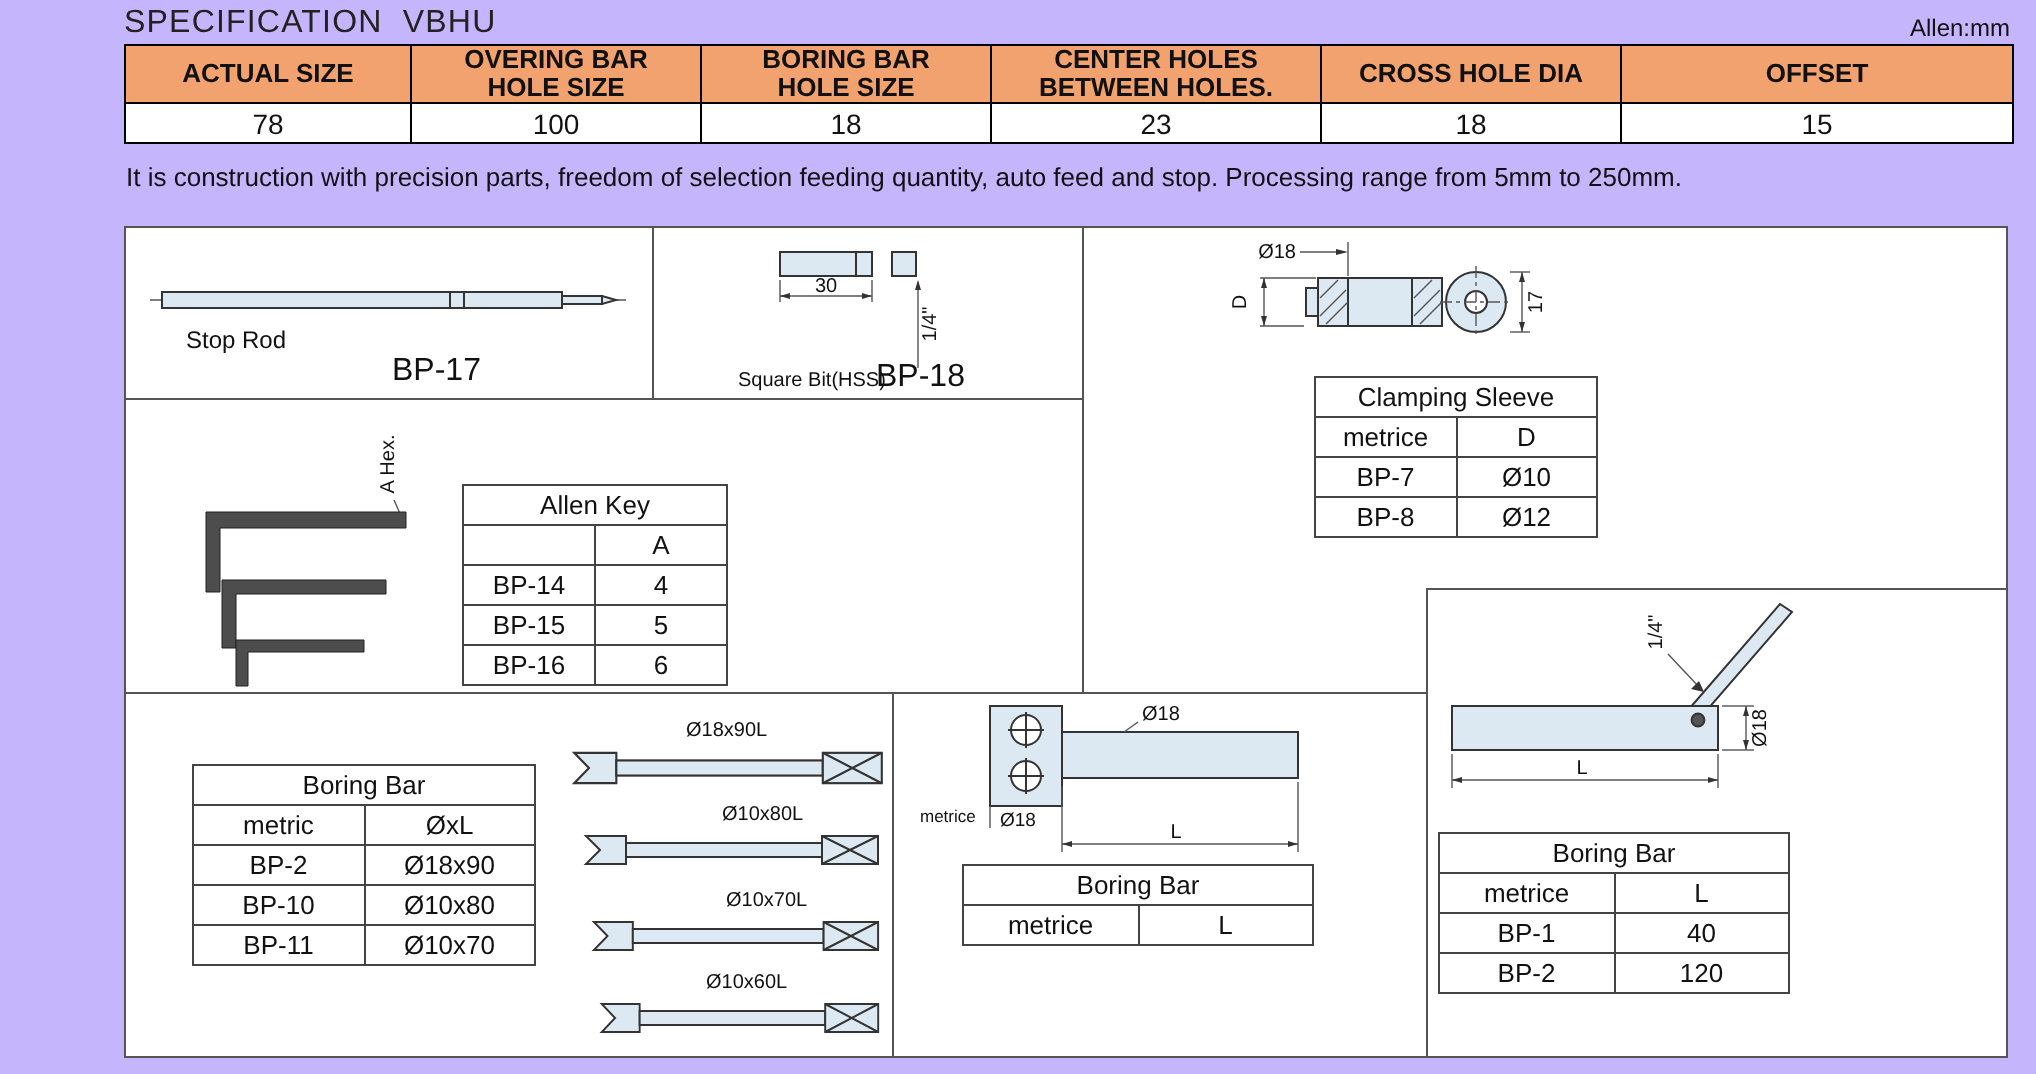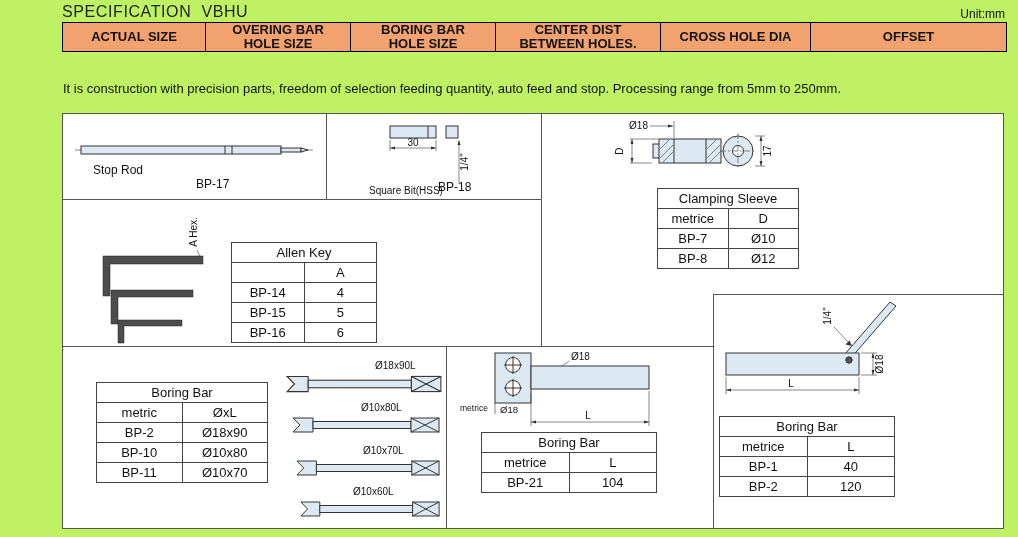--- a/index.html
+++ b/index.html
@@ -1,50 +1,50 @@
 <!DOCTYPE html>
 <html><head>
 <meta charset="utf-8">
 <style>
   * { box-sizing: border-box; margin: 0; padding: 0; }
   body { background: #f2f2f2; font-family: "Liberation Sans", sans-serif; }
-  .screen { position: relative; width: 1018px; height: 537px; background: #bef264; color: #111; overflow: hidden; padding-left: 30px; }
+  .screen { position: relative; width: 1018px; height: 537px; background: #c4b5fd; color: #111; overflow: hidden; padding-left: 30px; }
   .page-title { position: absolute; left: 62px; top: 3px; font-size: 16px; letter-spacing: .6px; color: #222; white-space: pre; }
   .unit-label { position: absolute; right: 13px; top: 7px; font-size: 12px; }
   table.spec { position: absolute; left: 62px; top: 22px; width: 944px; border-collapse: collapse; table-layout: fixed; }
   table.spec td { border: 1px solid #000; text-align: center; vertical-align: middle; }
   tr.spec-head td { background: #F1A26E; font-weight: bold; font-size: 13px; line-height: 14px; height: 18px; }
   tr.spec-vals td { font-size: 14px; height: 20px; background: #fff; }
   .descr { position: absolute; left: 63px; top: 81px; font-size: 13px; }
   .diagram { position: absolute; left: 62px; top: 113px; width: 942px; height: 416px; border: 1px solid #555; background: #fff; }
   .vl, .hl { position: absolute; background: #555; }
   .vl { width: 1px; } .hl { height: 1px; }
   .lab { position: absolute; white-space: nowrap; color: #111; }
   .f9  { font-size: 10px; }  .f10 { font-size: 10px; }
-  .f12 { font-size: 12px; } .f13 { font-size: 12px; }
+  .f12 { font-size: 12px; } .f13 { font-size: 16px; }
   table.mini { position: absolute; border-collapse: collapse; table-layout: fixed; font-size: 13px; background: #fff; }
   table.mini td { border: 1px solid #444; text-align: center; vertical-align: middle; height: 16px; padding: 2px 3px; }
   table.t23 td { height: 18px; }
   table.t20 td { height: 15px; padding: 2px 3px; }
   svg.dw { position: absolute; overflow: visible; }
   svg text { font-family: "Liberation Sans", sans-serif; fill: #111; }
   .draw  { fill: #dce9f2; stroke: #333; stroke-width: 1; }
   .lines { stroke: #333; stroke-width: 1; fill: none; }
   .thin  { stroke: #555; stroke-width: .7; fill: none; }
   .arr   { fill: #333; stroke: none; }
   .solid { fill: #4d4d4d; stroke: #222; stroke-width: .5; }
   .dimt  { font-size: 10px; }
 </style>
 </head>
 <body>
 
 <div class="screen">
 
   <div class="page-title">SPECIFICATION  VBHU</div>
-  <div class="unit-label">Unit:mm</div>
+  <div class="unit-label">Allen:mm</div>
 
   <table class="spec">
     <colgroup>
       <col style="width:143px">
         <col style="width:145px">
         <col style="width:145px">
       <col style="width:165px">
         <col style="width:150px">
         <col style="width:196px">
     </colgroup>
@@ -56,31 +56,39 @@
           </td>
       <td>
             <div>OVERING BAR</div>
             <div>HOLE SIZE</div>
           </td>
       <td>
             <div>BORING BAR</div>
             <div>HOLE SIZE</div>
           </td>
       <td>
-            <div>CENTER DIST</div>
+            <div>CENTER HOLES</div>
             <div>BETWEEN HOLES.</div>
           </td>
       <td>
             <div>CROSS HOLE DIA</div>
             <div></div>
           </td>
       <td>
             <div>OFFSET</div>
             <div></div>
           </td>
+    </tr>
+    <tr class="spec-vals">
+      <td>78</td>
+      <td>100</td>
+      <td>18</td>
+      <td>23</td>
+      <td>18</td>
+      <td>15</td>
     </tr>
   </tbody>
     </table>
 
   <div class="descr">It is construction with precision parts, freedom of selection feeding quantity, auto feed and stop. Processing range from 5mm to 250mm.</div>
 
   <div class="diagram">
 
     <div class="vl" style="left:263px;top:0;height:85px"></div>
     <div class="hl" style="left:0;top:85px;width:478px"></div>
@@ -171,21 +179,21 @@
       </table>
 
     <svg class="dw" style="left:22px;top:92px" width="180" height="138" viewBox="0 0 180 138">
       <text class="dimt" transform="rotate(-90 112 26)" x="112" y="26" text-anchor="middle">A Hex.</text>
       <line class="thin" x1="112" y1="44" x2="116" y2="53"></line>
       <polygon class="arr" points="117,56 111.5,53.5 114.5,50.5"></polygon>
       <path class="solid" d="M18,50 h100 v8 h-93 v32 h-7 Z"></path>
       <path class="solid" d="M26,84 h82 v7 h-75 v27 h-7 Z"></path>
       <path class="solid" d="M33,114 h64 v6 h-58 v17 h-6 Z"></path>
     </svg>
-    <table class="mini t20" style="left:168px;top:128px;width:146px">
+    <table class="mini t20" style="left:168px;top:128px;width:133px">
       <tbody>
           <tr>
             <td colspan="2">Allen Key</td>
           </tr>
       <tr>
         <td></td>
         <td>A</td>
       </tr>
       <tr>
         <td>BP-14</td>
@@ -219,21 +227,21 @@
         <td>BP-10</td>
         <td>Ø10x80</td>
       </tr>
       <tr>
         <td>BP-11</td>
         <td>Ø10x70</td>
       </tr>
     </tbody>
       </table>
 
-    <div class="lab f10" style="left:312px;top:246px">Ø18x90L</div>
+    <div class="lab f10" style="left:280px;top:246px">Ø18x90L</div>
     <svg class="dw" style="left:222px;top:257px" width="158" height="26" viewBox="0 0 150 24" preserveAspectRatio="none">
       <polygon class="draw" points="2,5 22,5 22,19 2,19 9,12"></polygon>
       <rect class="draw" x="22" y="8.5" width="98" height="7"></rect>
       <rect class="draw" x="120" y="5" width="28" height="14"></rect>
       <line class="lines" x1="120" y1="5" x2="148" y2="19"></line>
       <line class="lines" x1="120" y1="19" x2="148" y2="5"></line>
     </svg>
 
     <div class="lab f10" style="left:298px;top:288px">Ø10x80L</div>
     <svg class="dw" style="left:228px;top:299px" width="150" height="24" viewBox="0 0 150 24" preserveAspectRatio="none">
@@ -285,24 +293,20 @@
     </svg>
     <table class="mini t23" style="left:418px;top:318px;width:176px">
       <tbody>
           <tr>
             <td colspan="2">Boring Bar</td>
           </tr>
       <tr>
         <td>metrice</td>
         <td>L</td>
       </tr>
-      <tr>
-        <td>BP-21</td>
-        <td>104</td>
-      </tr>
     </tbody>
       </table>
 
     <svg class="dw" style="left:658px;top:180px" width="280" height="122" viewBox="0 0 280 122">
       <polygon class="draw" points="117,68 169,8 175,12 123,72"></polygon>
       <rect class="draw" x="5" y="59" width="133" height="22"></rect>
       <circle cx="128" cy="66" r="3.2" fill="#555" stroke="#333"></circle>
       <text class="dimt" transform="rotate(-90 110 22)" x="110" y="22" text-anchor="middle">1/4"</text>
       <line class="thin" x1="113" y1="33" x2="129" y2="50"></line>
       <polygon class="arr" points="131,52 124.5,50.5 128.5,46.5"></polygon>

